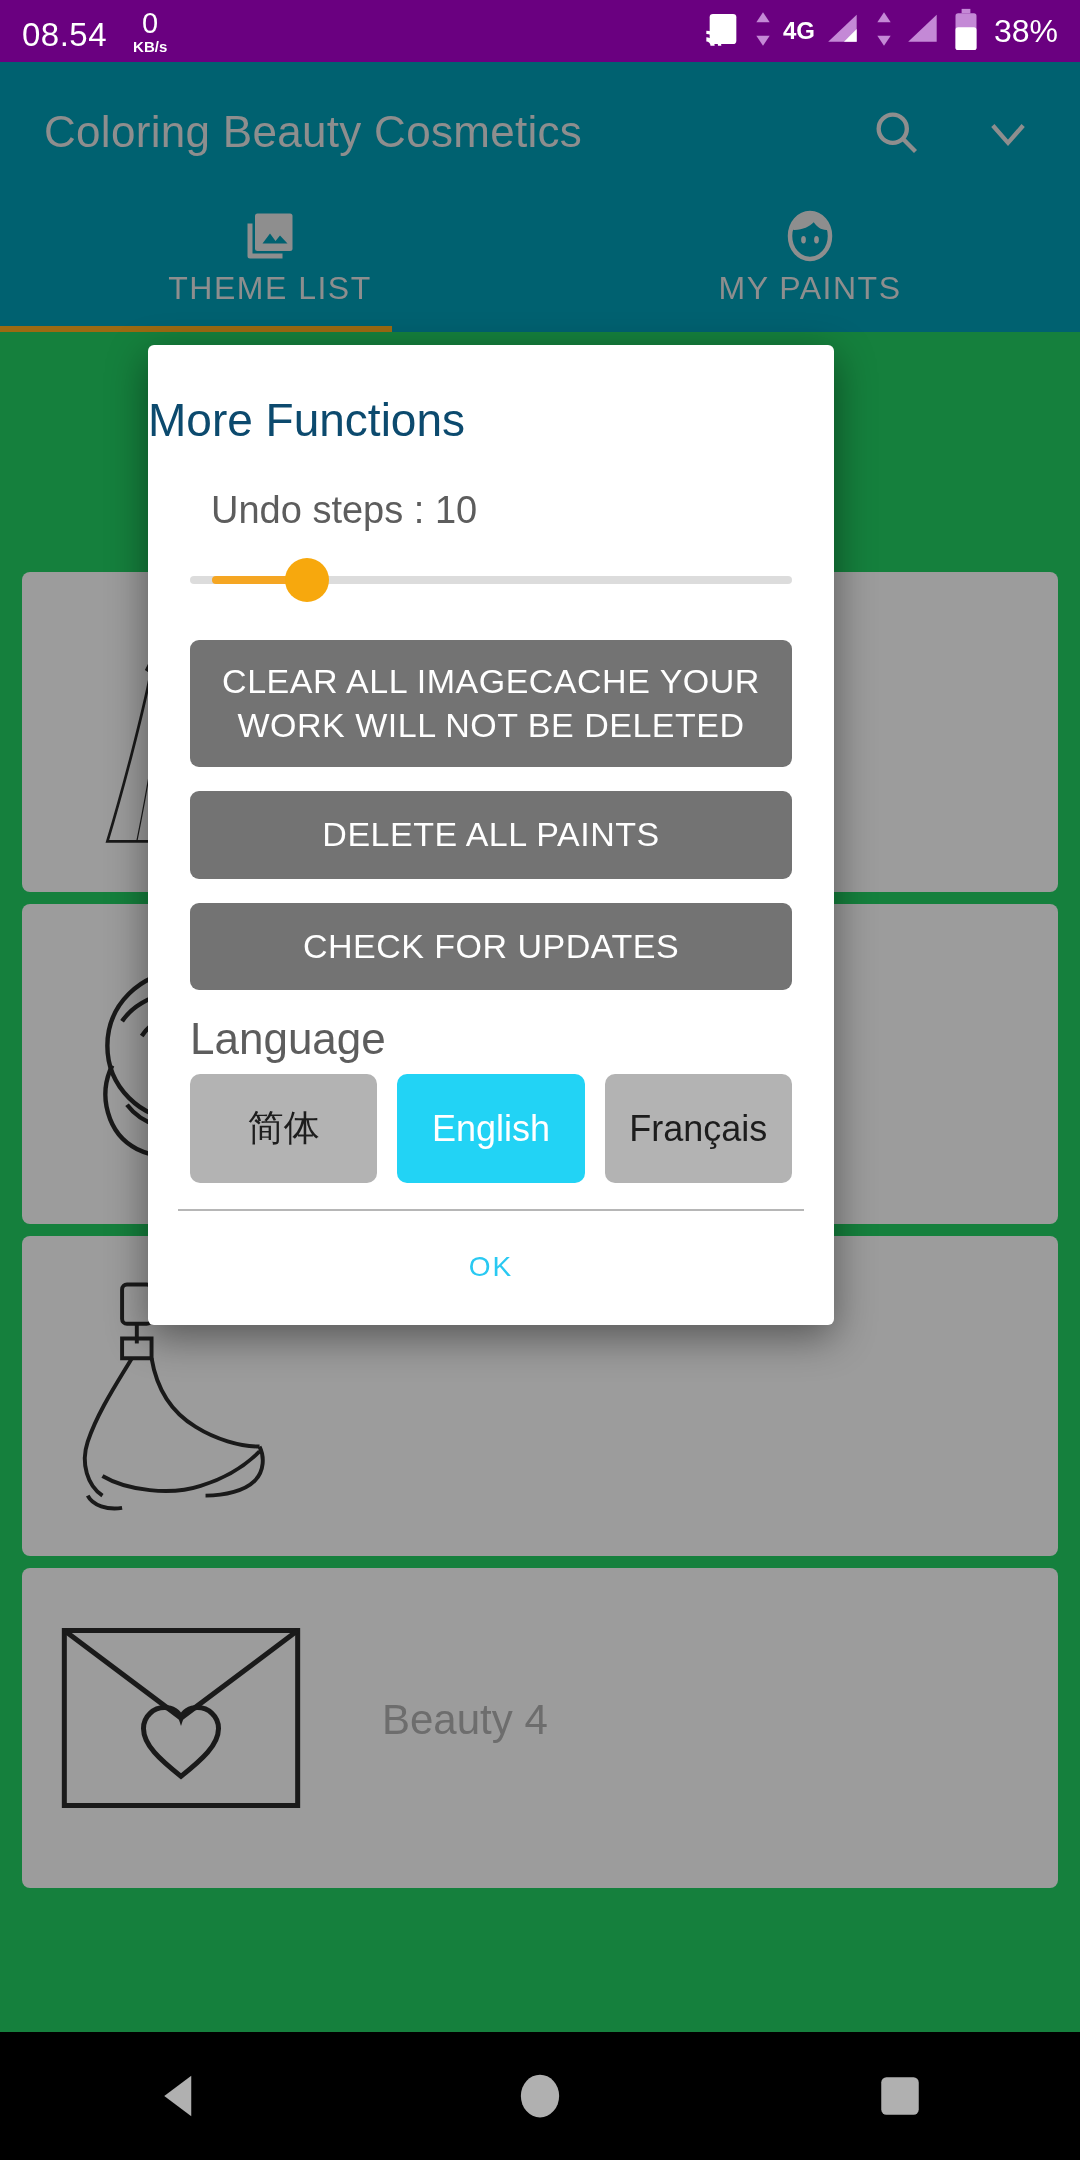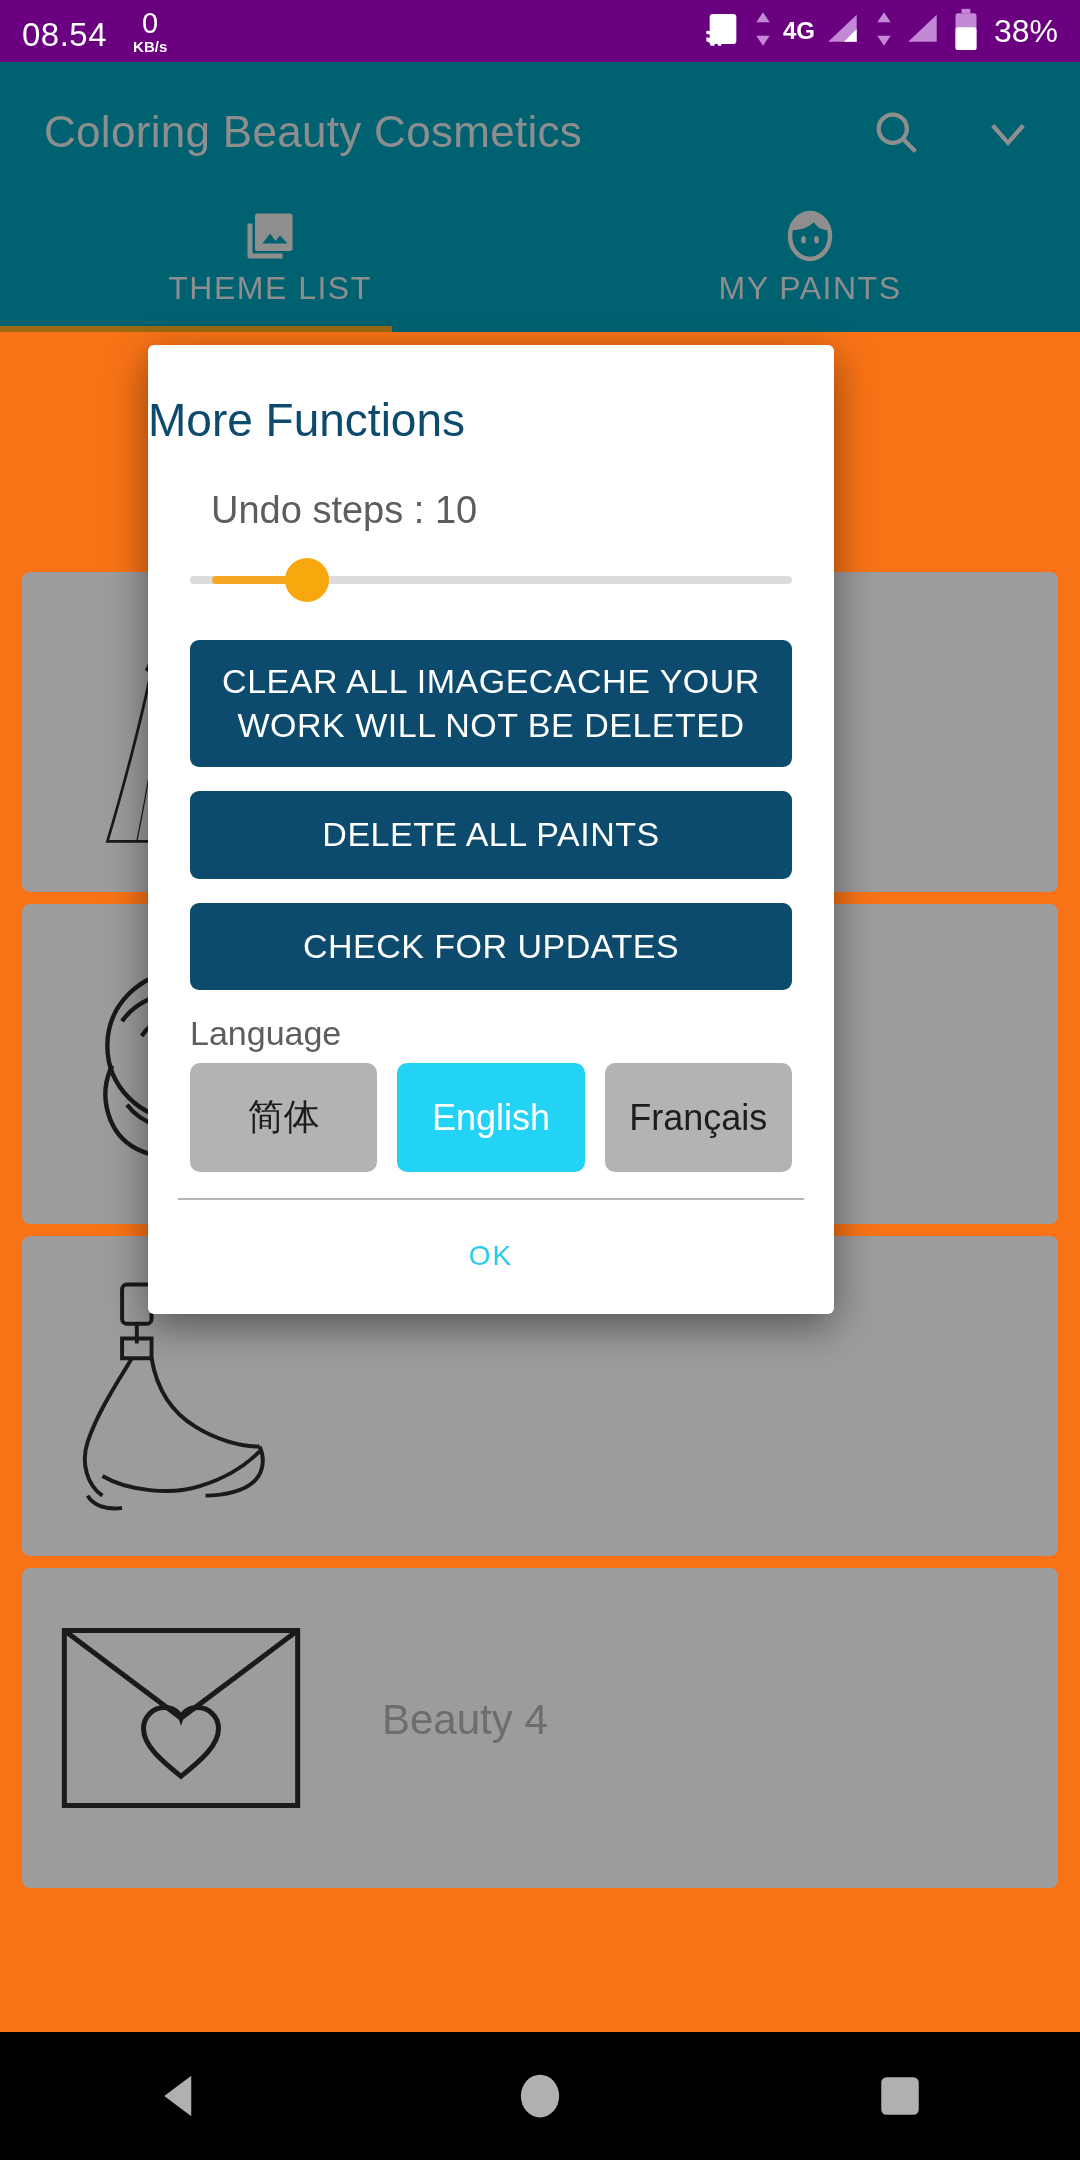--- a/index.html
+++ b/index.html
@@ -47,21 +47,21 @@
     color:#8e8e8e; padding-top:4px;
   }
   .tab-label{ font-size:32px; letter-spacing:1.5px; }
   #tab-indicator{
     position:absolute; left:0; top:326px; width:392px; height:7px; background:#9c6a12;
   }
 
   
   #content{
     position:absolute; top:332px; left:0; width:1080px; height:1700px;
-    background:#f97316; overflow:hidden;
+    background:#15803d; overflow:hidden;
   }
   .card{
     position:absolute; left:22px; width:1036px; height:320px;
     background:#9c9c9c; border-radius:8px;
   }
   .card-title{
     position:absolute; left:360px; top:128px;
     font-size:42px; color:#6d6d6d;
   }
   .thumb{ position:absolute; left:34px; top:24px; }
@@ -90,28 +90,28 @@
   #slider-fill{
     position:absolute; top:26px; left:22px; height:8px;
     background:#f5a623; border-radius:4px;
   }
   #slider-thumb{
     position:absolute; top:8px; width:44px; height:44px;
     border-radius:50%; background:#f7a80d;
   }
   .dlg-btn{
     display:block; margin:0 42px 24px 42px;
-    background:#0c4a6e; color:#fff; border:none; border-radius:9px;
+    background:#737373; color:#fff; border:none; border-radius:9px;
     font-size:34px; font-family:inherit; letter-spacing:.5px;
     padding:22px 10px; width:calc(100% - 84px);
     line-height:1.28; text-align:center; cursor:pointer;
   }
   #btn-clear-cache{ padding:20px 14px; }
   #lang-label{
-    font-size:34px; color:#5d5d5d; padding-left:42px; margin:18px 0 10px 0;
+    font-size:44px; color:#5d5d5d; padding-left:42px; margin:18px 0 10px 0;
   }
   #lang-row{ display:flex; gap:20px; padding:0 42px 26px 42px; }
   .lang-btn{
     flex:1; border:none; border-radius:10px; font-family:inherit;
     font-size:36px; padding:30px 0; cursor:pointer;
   }
   .lang-inactive{ background:#b3b3b3; color:#1d1d1d; }
   .lang-active{ background:#22d3f5; color:#fff; }
   #dlg-divider{ height:2px; background:#b6b6b6; margin:0 30px; }
   #ok-row{ display:flex; justify-content:center; padding:34px 0 36px 0; }

